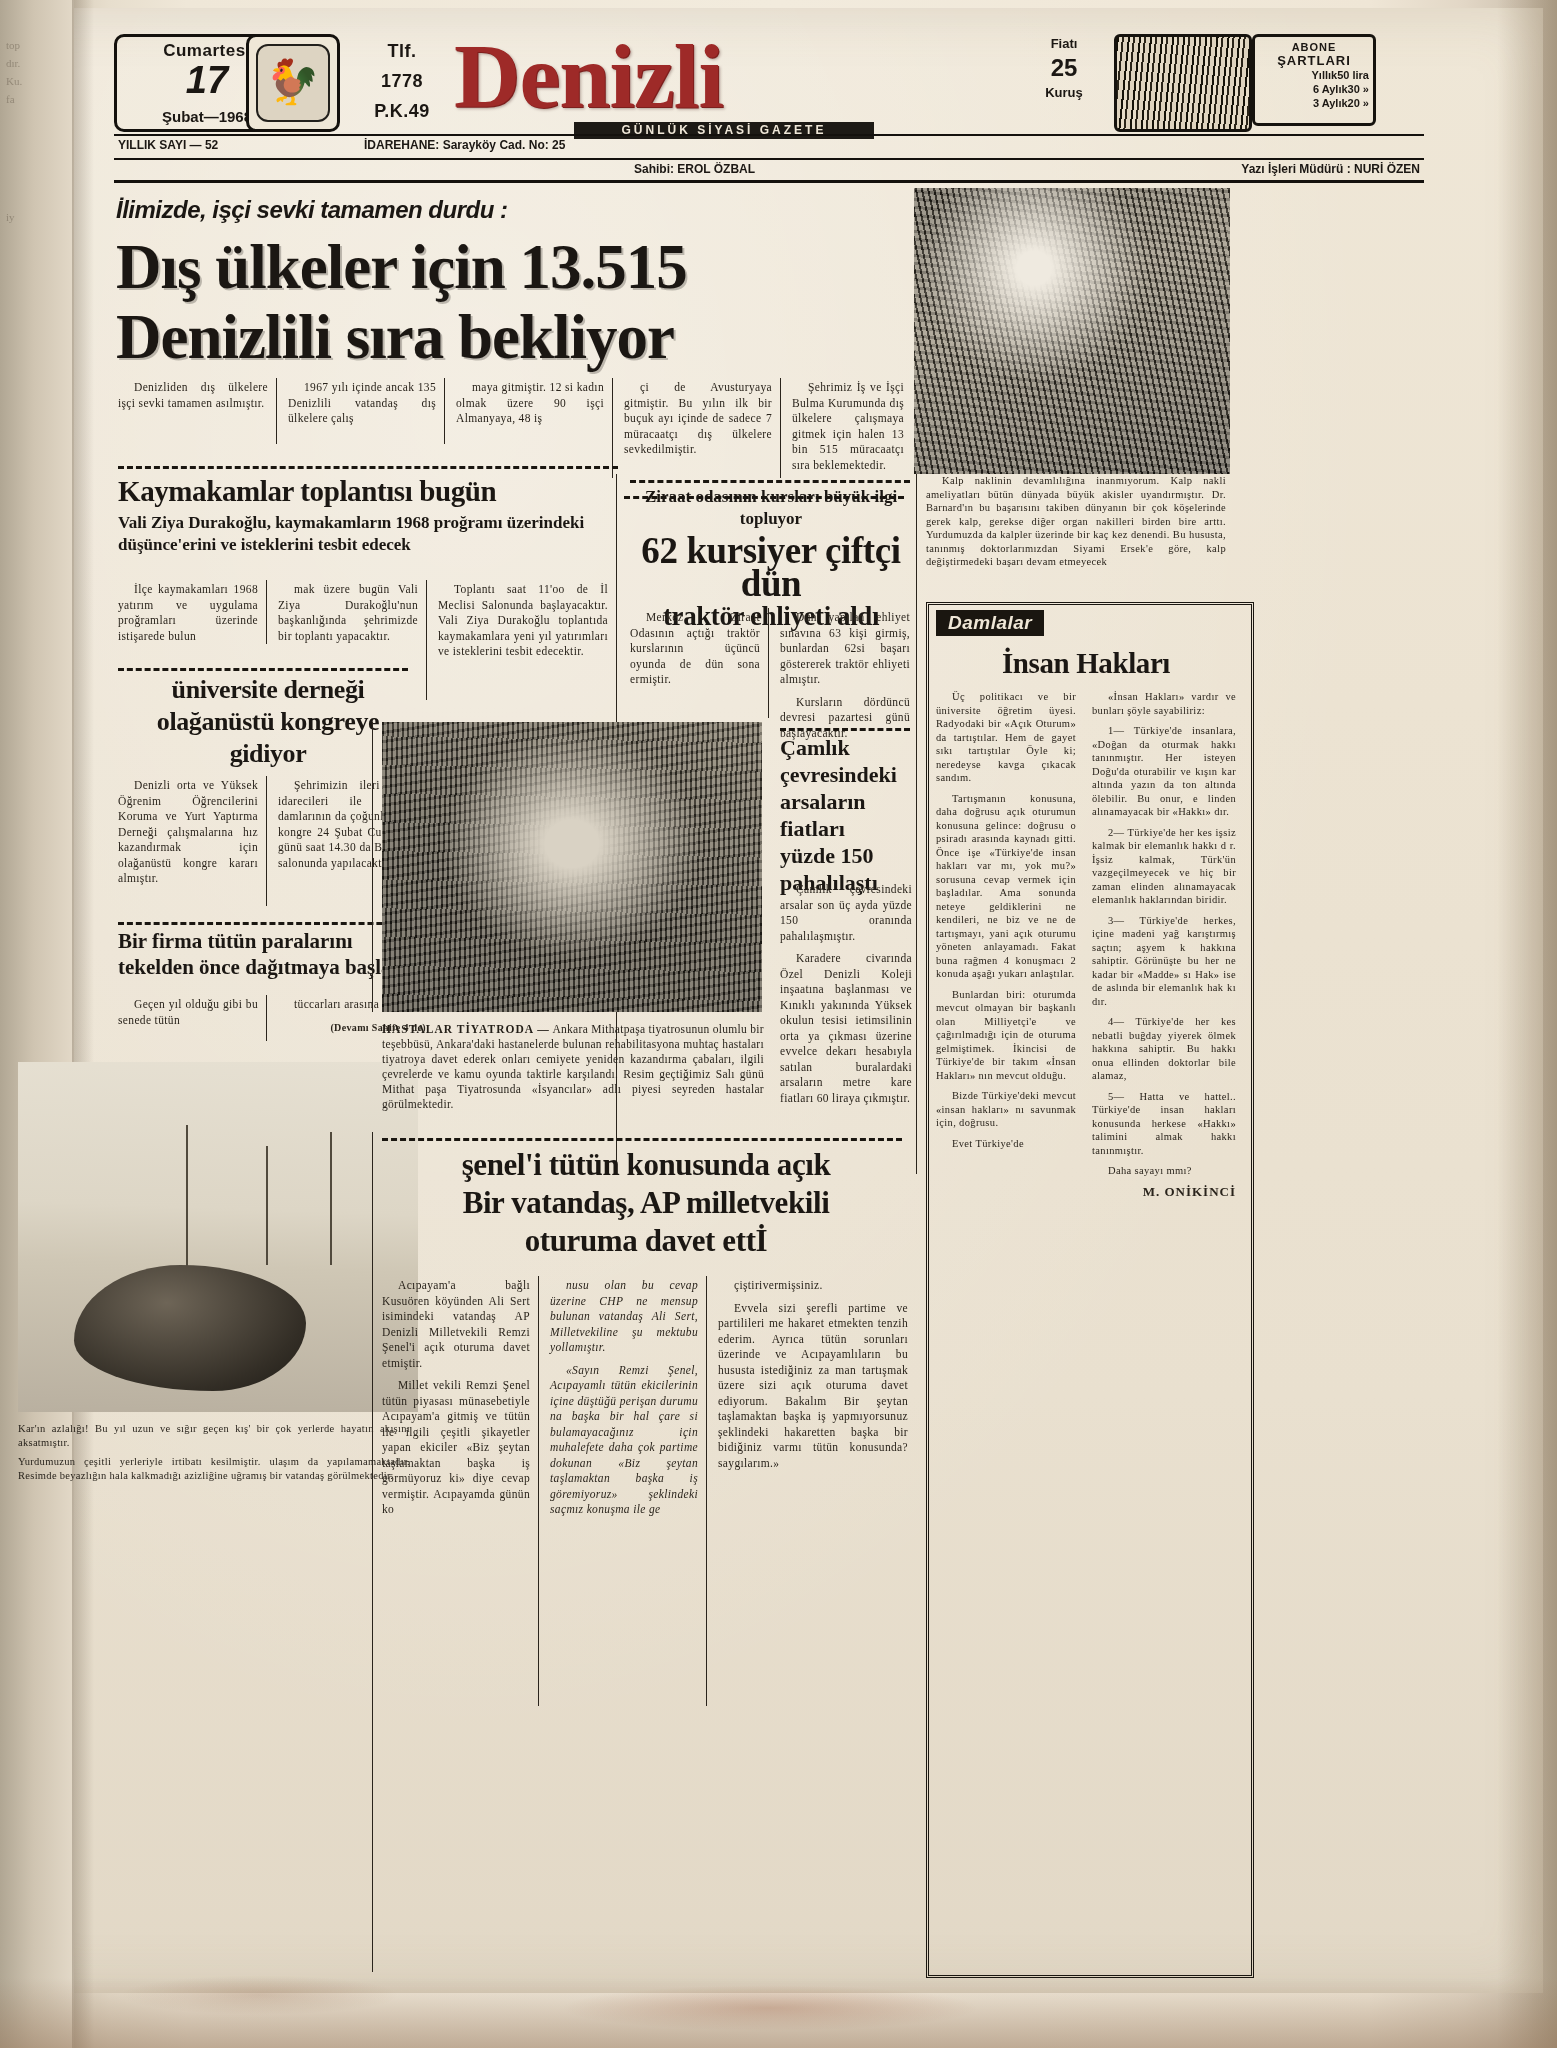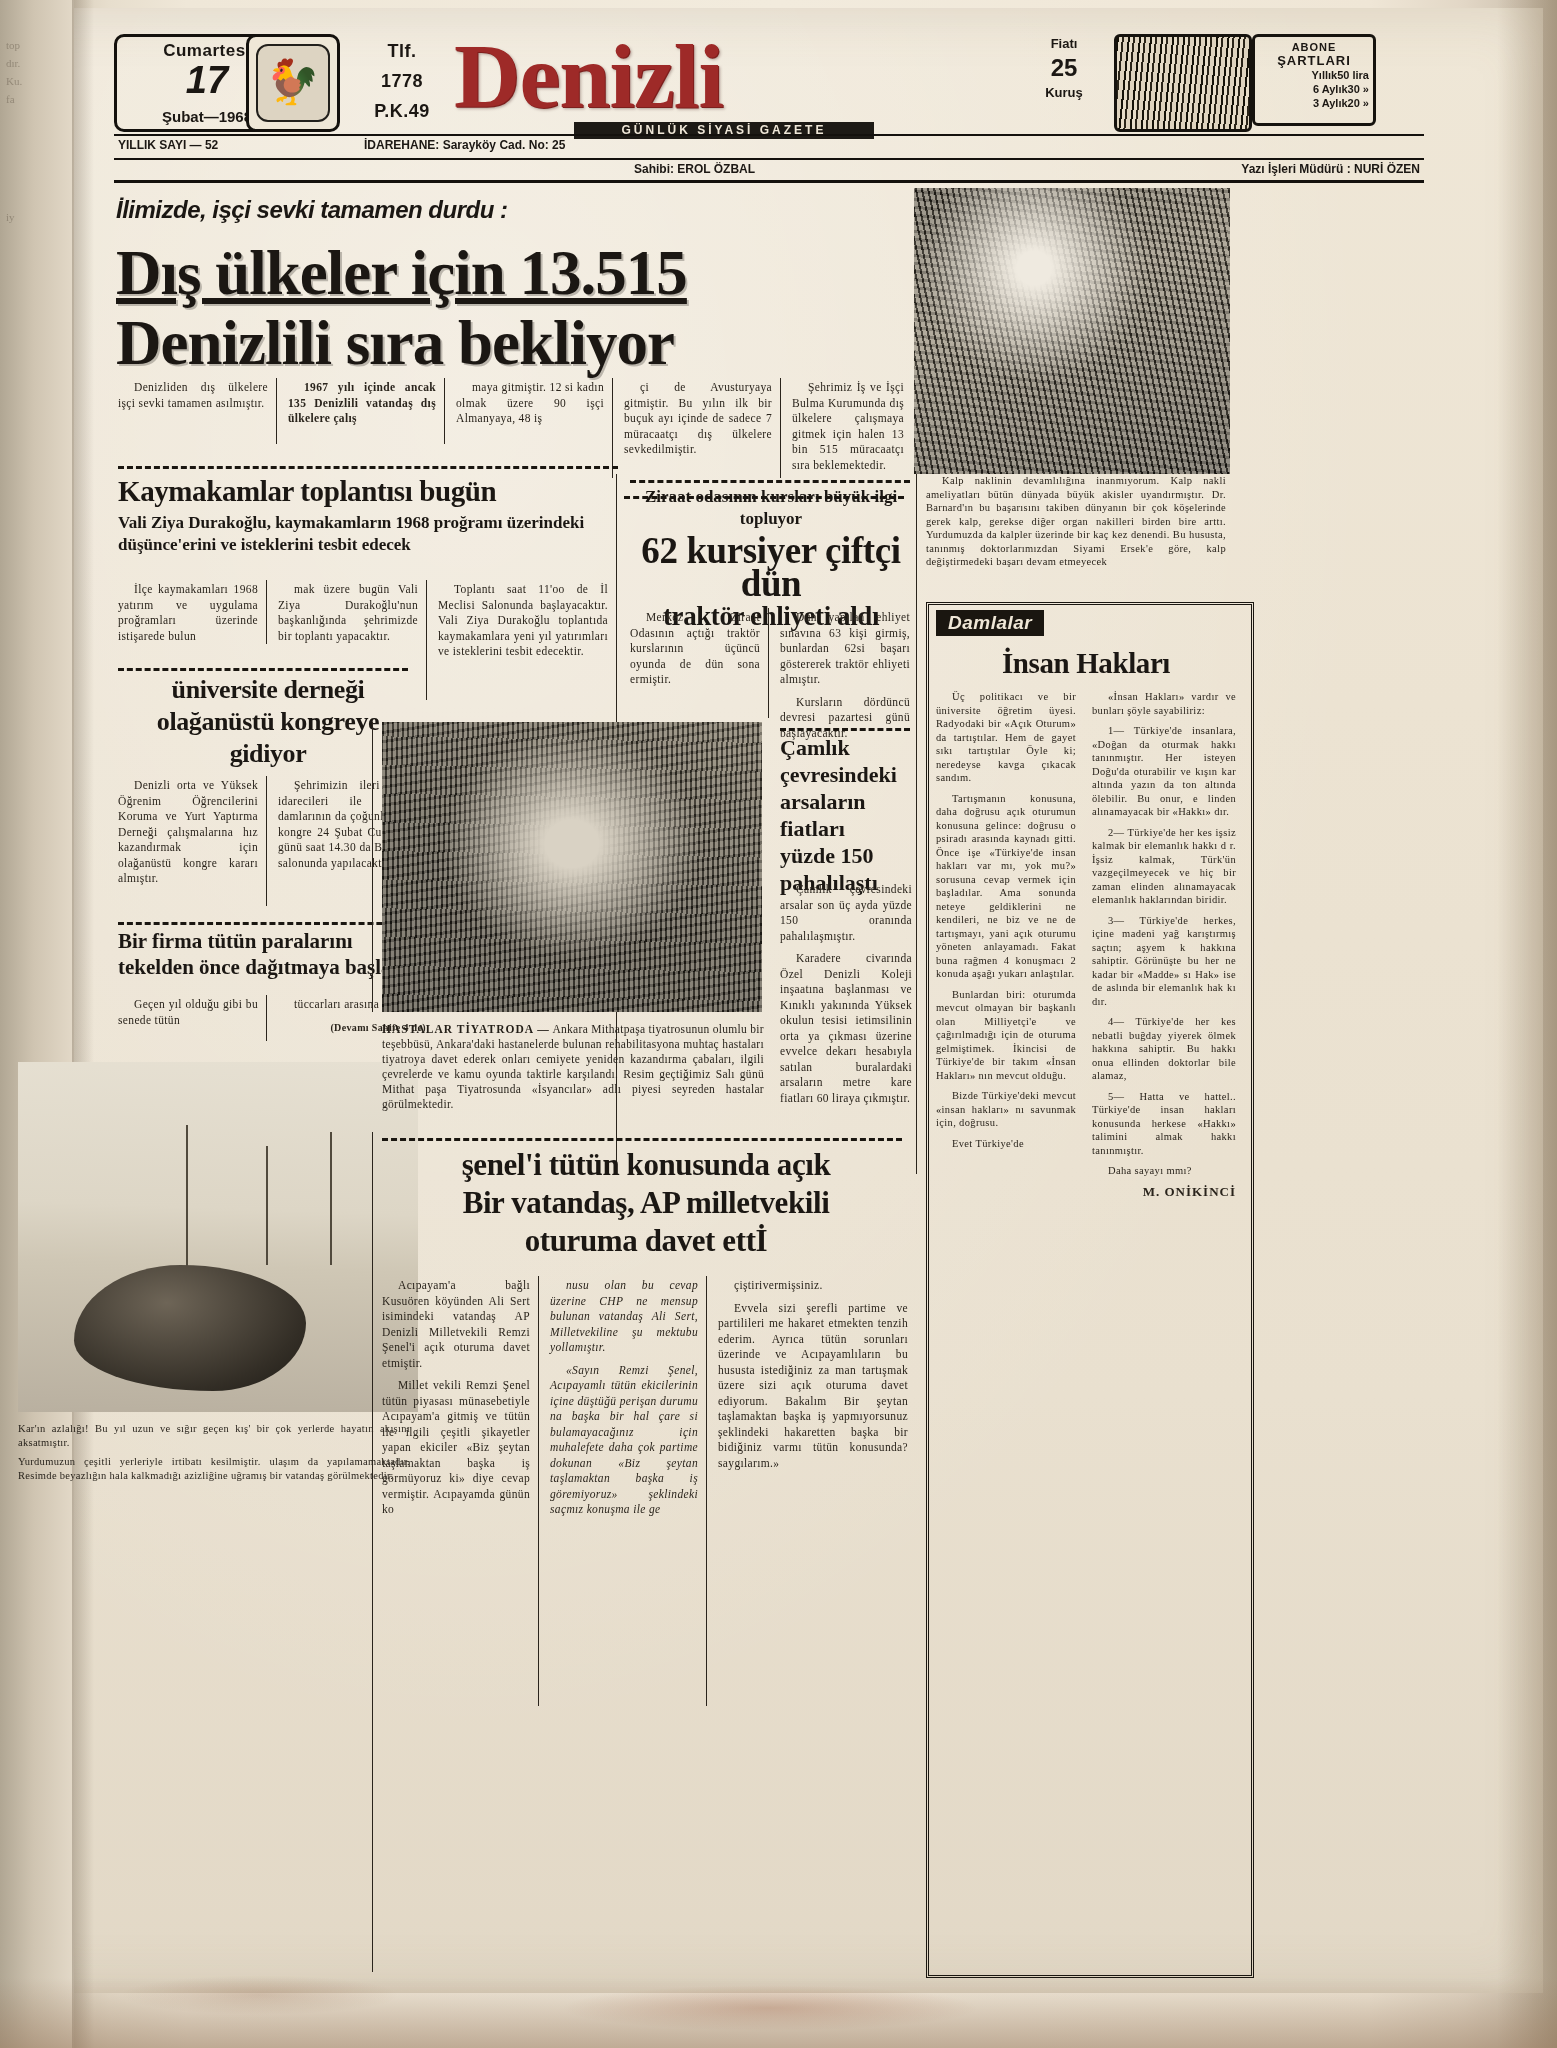--- a/index.html
+++ b/index.html
@@ -216,31 +216,31 @@
     </div>
     <div class="rule" style="top:136px;"></div>
     <div class="inforow" style="top:140px;">
       <span style="left:520px;">Sahibi: EROL ÖZBAL</span>
       <span style="right:4px;">Yazı İşleri Müdürü : NURİ ÖZEN</span>
     </div>
     <div class="rule" style="top:158px;border-top-width:3px;"></div>
 
     <div style="position:absolute;left:12px;top:168px;width:790px;">
       <div class="kicker">İlimizde, işçi sevki tamamen durdu :</div>
-      <div class="bighead" style="margin-top:8px;text-decoration:underline;">Dış ülkeler için 13.515</div>
+      <div class="bighead" style="margin-top:2px;">Dış ülkeler için 13.515</div>
       <div class="bighead">Denizlili sıra bekliyor</div>
     </div>
 
     <div class="photo ph-a" style="left:810px;top:166px;width:316px;height:286px;"></div>
 
     <div style="position:absolute;left:14px;top:358px;width:150px;" class="col-txt">
       <p>Denizliden dış ülkelere işçi sevki tamamen asılmıştır.</p>
     </div>
     <div class="vline" style="left:172px;top:356px;height:66px;"></div>
-    <div style="position:absolute;left:184px;top:358px;width:148px;font-weight:bold;" class="col-txt">
+    <div style="position:absolute;left:184px;top:358px;width:148px;" class="col-txt">
       <p>1967 yılı içinde ancak 135 Denizlili vatandaş dış ülkelere çalış</p>
     </div>
     <div class="vline" style="left:340px;top:356px;height:66px;"></div>
     <div style="position:absolute;left:352px;top:358px;width:148px;" class="col-txt">
       <p>maya gitmiştir. 12 si kadın olmak üzere 90 işçi Almanyaya, 48 iş</p>
     </div>
     <div class="vline" style="left:508px;top:356px;height:100px;"></div>
     <div style="position:absolute;left:520px;top:358px;width:148px;" class="col-txt">
       <p>çi de Avusturyaya gitmiştir. Bu yılın ilk bir buçuk ayı içinde de sadece 7 müracaatçı dış ülkelere sevkedilmiştir.</p>
     </div>

